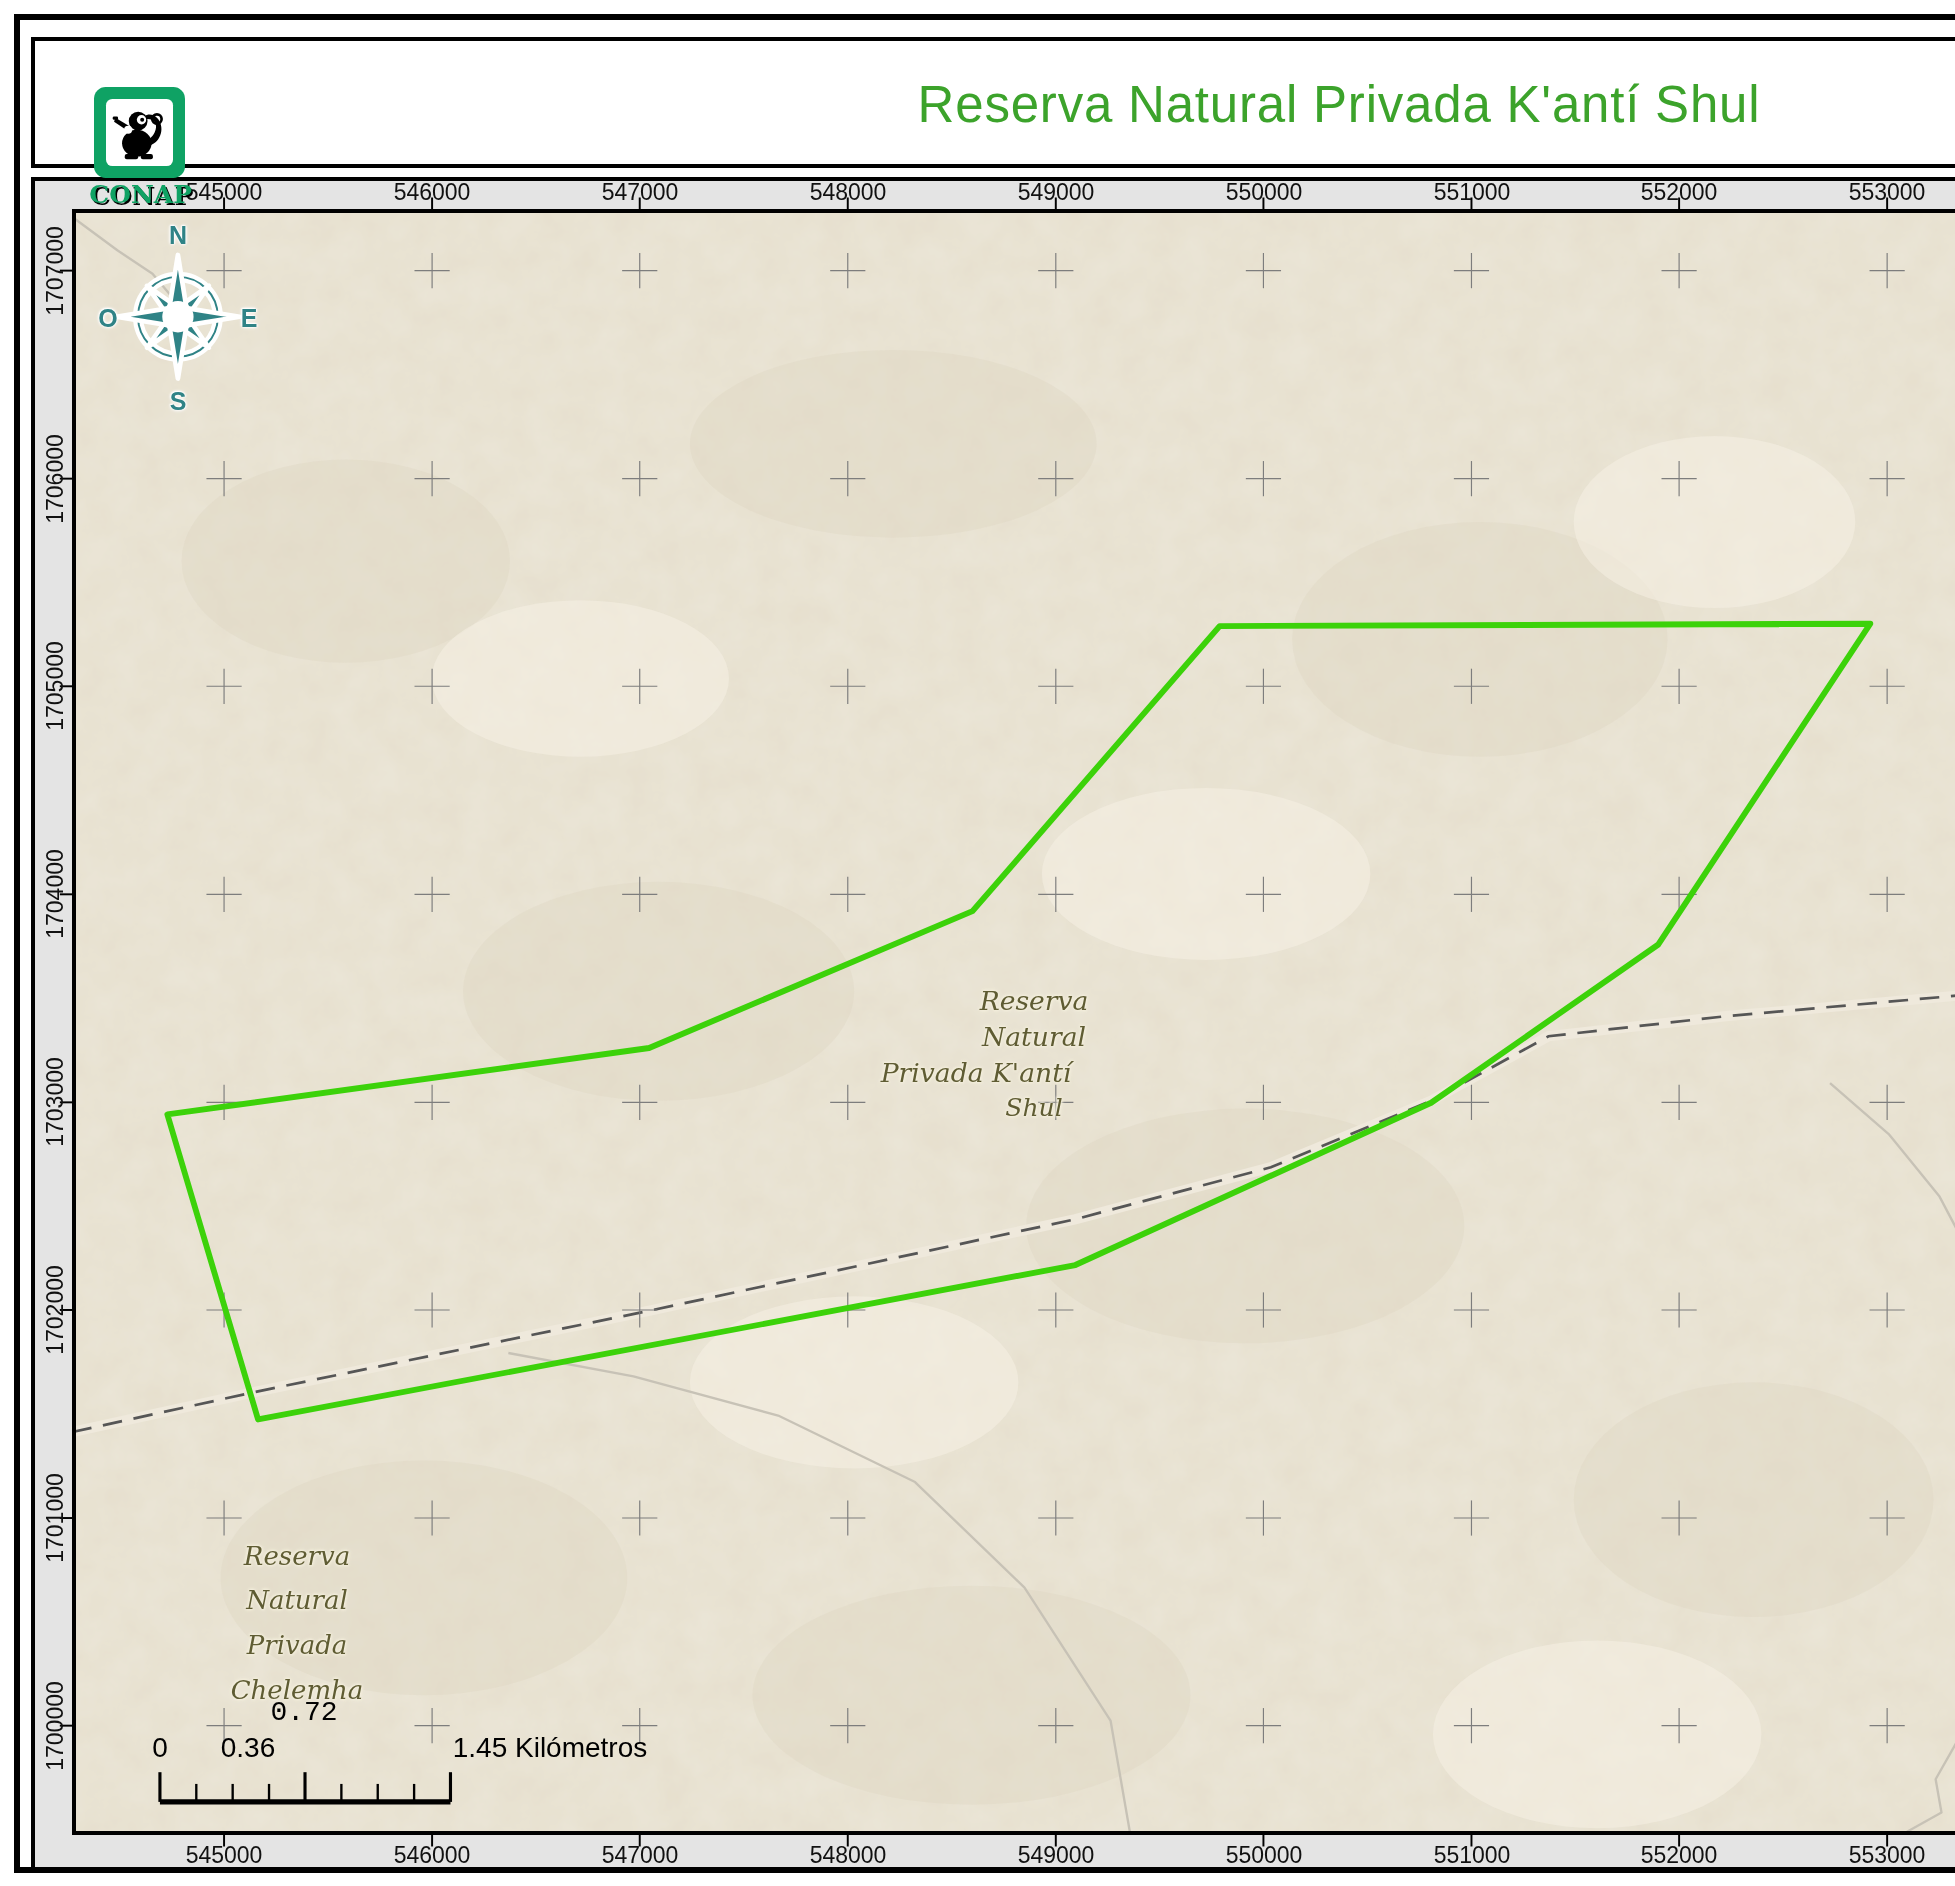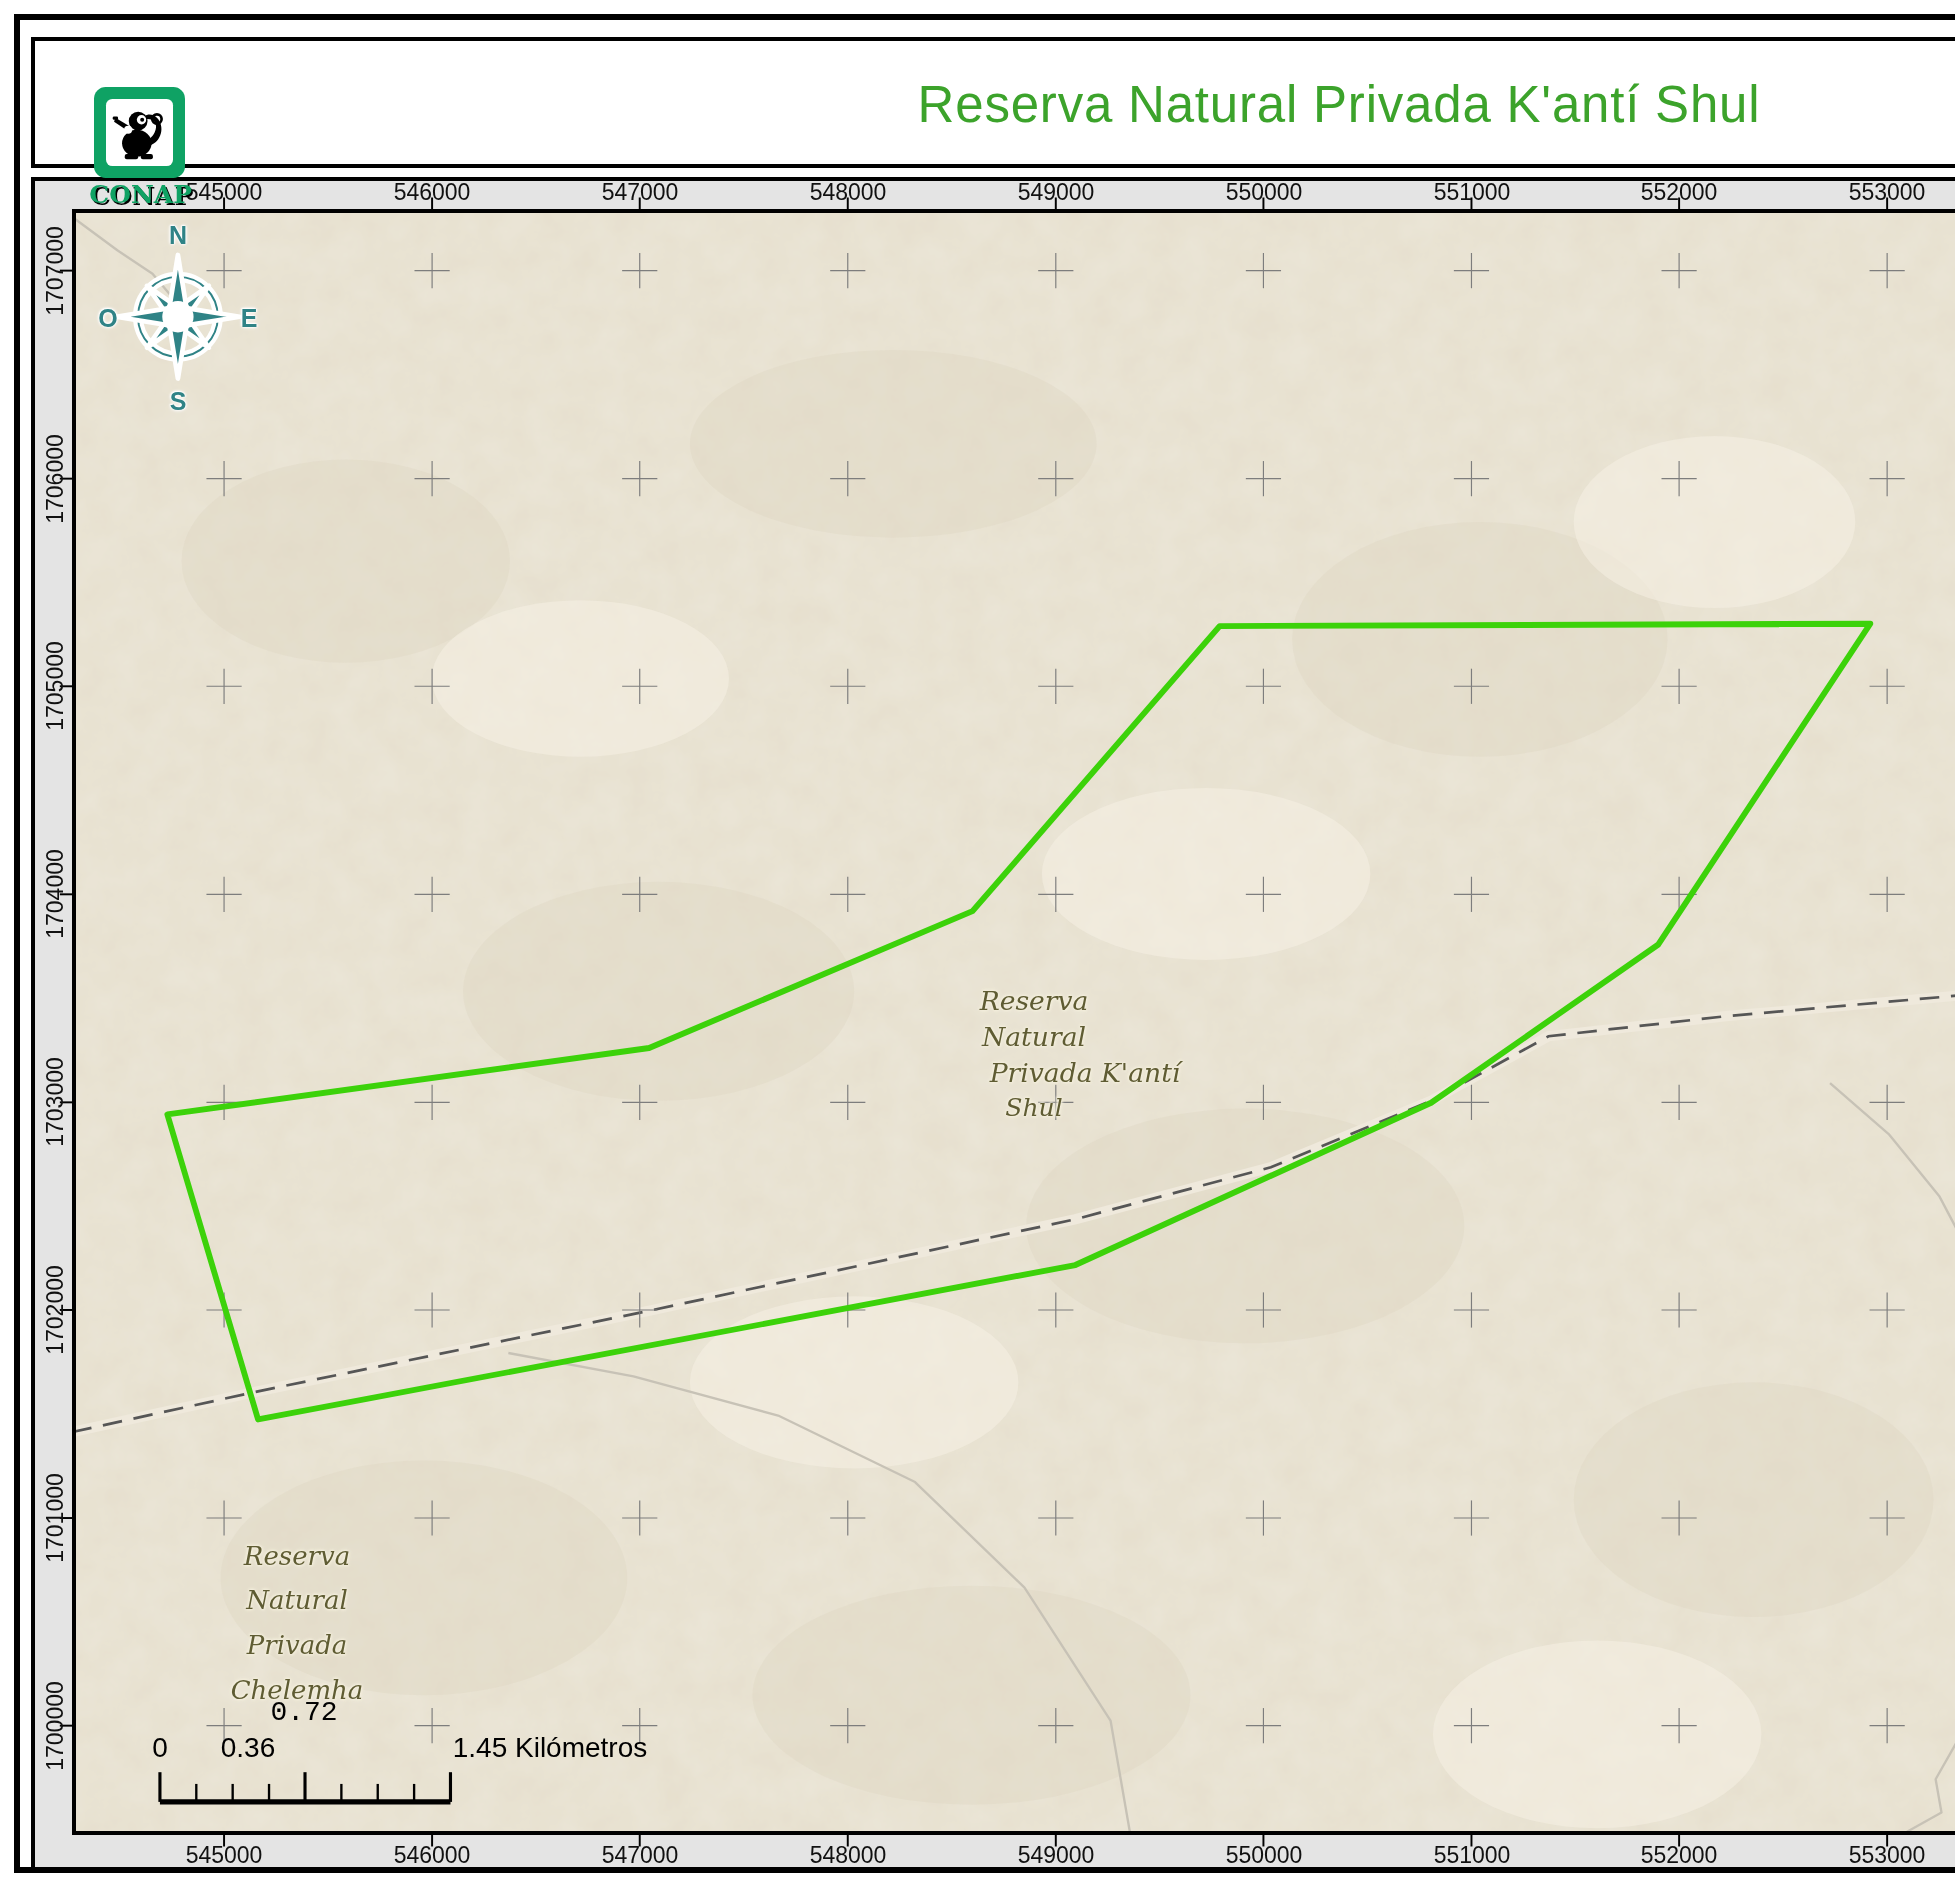--- a/index.html
+++ b/index.html
@@ -344,21 +344,21 @@
     <div class="scale-label" style="left: 160px; top: 1748px;">0</div>
     <div class="scale-label" style="left: 248px; top: 1748px;">0.36</div>
     <div class="scale-label" style="left: 304px; top: 1712px; font-family: Liberation Mono, monospace;">0.72</div>
     <div class="scale-label" style="left: 550px; top: 1748px;">1.45 Kilómetros</div>
     <div class="" style="position: absolute; left: 178px; top: 235px; transform: translate(-50%, -50%); font: bold 25px &quot;Liberation Sans&quot;, sans-serif; color: rgb(47, 131, 134); text-shadow: rgb(255, 255, 255) 0px 0px 3.1px, rgb(255, 255, 255) 0px 0px 4.7px, rgb(255, 255, 255) 0.8px 0.8px 1.6px, rgb(255, 255, 255) -0.8px -0.8px 1.6px;">N</div>
     <div class="" style="position: absolute; left: 178px; top: 401px; transform: translate(-50%, -50%); font: bold 25px &quot;Liberation Sans&quot;, sans-serif; color: rgb(47, 131, 134); text-shadow: rgb(255, 255, 255) 0px 0px 3.1px, rgb(255, 255, 255) 0px 0px 4.7px, rgb(255, 255, 255) 0.8px 0.8px 1.6px, rgb(255, 255, 255) -0.8px -0.8px 1.6px;">S</div>
     <div class="" style="position: absolute; left: 108px; top: 318px; transform: translate(-50%, -50%); font: bold 25px &quot;Liberation Sans&quot;, sans-serif; color: rgb(47, 131, 134); text-shadow: rgb(255, 255, 255) 0px 0px 3.1px, rgb(255, 255, 255) 0px 0px 4.7px, rgb(255, 255, 255) 0.8px 0.8px 1.6px, rgb(255, 255, 255) -0.8px -0.8px 1.6px;">O</div>
     <div class="" style="position: absolute; left: 249px; top: 318px; transform: translate(-50%, -50%); font: bold 25px &quot;Liberation Sans&quot;, sans-serif; color: rgb(47, 131, 134); text-shadow: rgb(255, 255, 255) 0px 0px 3.1px, rgb(255, 255, 255) 0px 0px 4.7px, rgb(255, 255, 255) 0.8px 0.8px 1.6px, rgb(255, 255, 255) -0.8px -0.8px 1.6px;">E</div>
     <div class="map-place" style="left: 1034px; top: 985px; font-size: 26.6px;">Reserva</div>
     <div class="map-place" style="left: 1034px; top: 1021px; font-size: 26.6px;">Natural</div>
-    <div class="map-place" style="left: 1085px; top: 1057px; font-size: 26.6px;">Privada K'antí</div>
+    <div class="map-place" style="left: 976px; top: 1057px; font-size: 26.6px;">Privada K'antí</div>
     <div class="map-place" style="left: 1034px; top: 1093px; font-size: 25px;">Shul</div>
     <div class="map-place" style="left: 297px; top: 1541px; font-size: 26px;">Reserva</div>
     <div class="map-place" style="left: 297px; top: 1585px; font-size: 26px;">Natural</div>
     <div class="map-place" style="left: 297px; top: 1630px; font-size: 26px;">Privada</div>
     <div class="map-place" style="left: 297px; top: 1675px; font-size: 26px;">Chelemha</div>
   </div>
 
 <svg id="red-overlay" class="abs noint" width="2661" height="1886" viewBox="0 0 6805 4823">
   <line id="red-line" stroke="#e81414" stroke-width="11" x1="6018" y1="1357" x2="5022" y2="1680"></line>
   <rect id="red-marker" width="48" height="54" rx="13" fill="#e81414" x="5994" y="1330"></rect>

